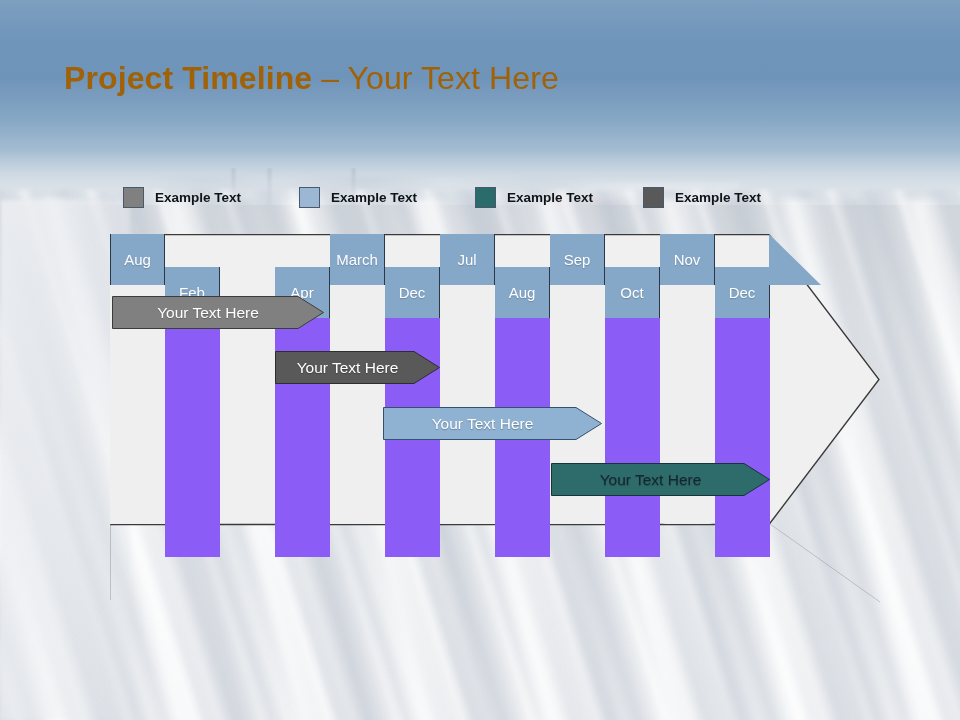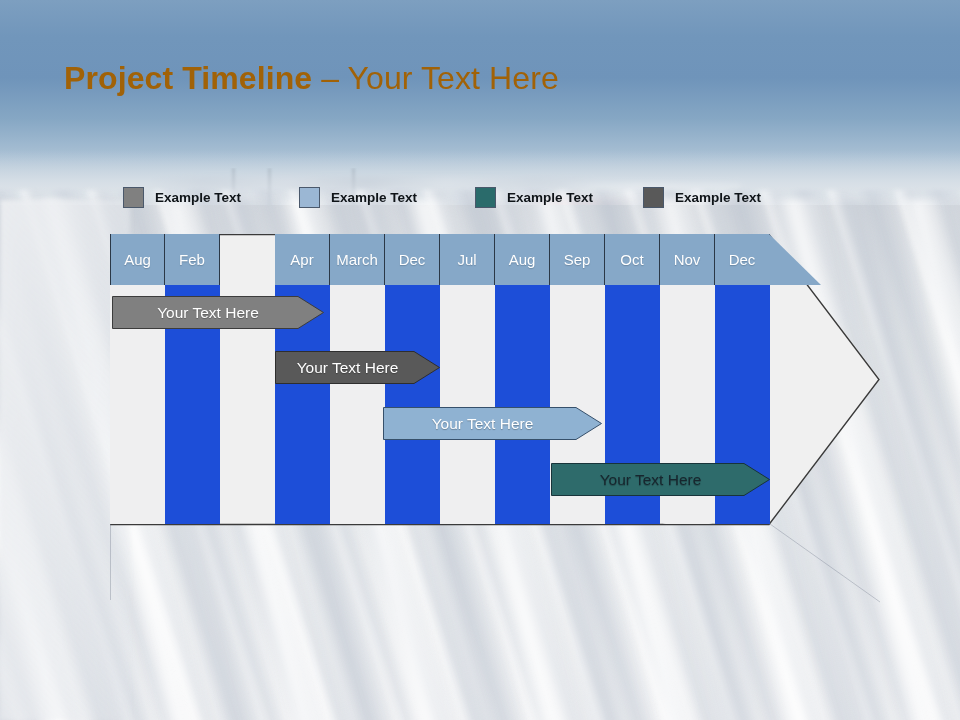--- a/index.html
+++ b/index.html
@@ -149,21 +149,21 @@
     background: #f0f0f0;
     clip-path: polygon(0 0, 659px 0, 770px 145px, 659px 290px, 0 290px);
     border: none;
   }
   .chart-outline { position: absolute; inset: 0; }
 
   .grid { position: absolute; left: 0; top: 0; width: 659px; height: 290px; }
   .col {
     position: absolute; top: 0; width: 55px; height: 290px;
   }
-  .col.alt { background: #1d4ed8; }
+  .col.alt { background: #8b5cf6; margin-top: 33px; }
   .col.shade { background: #efeff0; }
   .col .hdr {
     position: absolute; left: 0; top: 0; width: 100%; height: 51px;
     background: #86a8c8;
     color: #ffffff; font-size: 15px;
     display: flex; align-items: center; justify-content: center;
     border-right: 1px solid #2b3847;
     text-shadow: 0 1px 1px rgba(60,80,100,.35);
   }
   .col:first-child .hdr { border-left: 1px solid #2b3847; }

